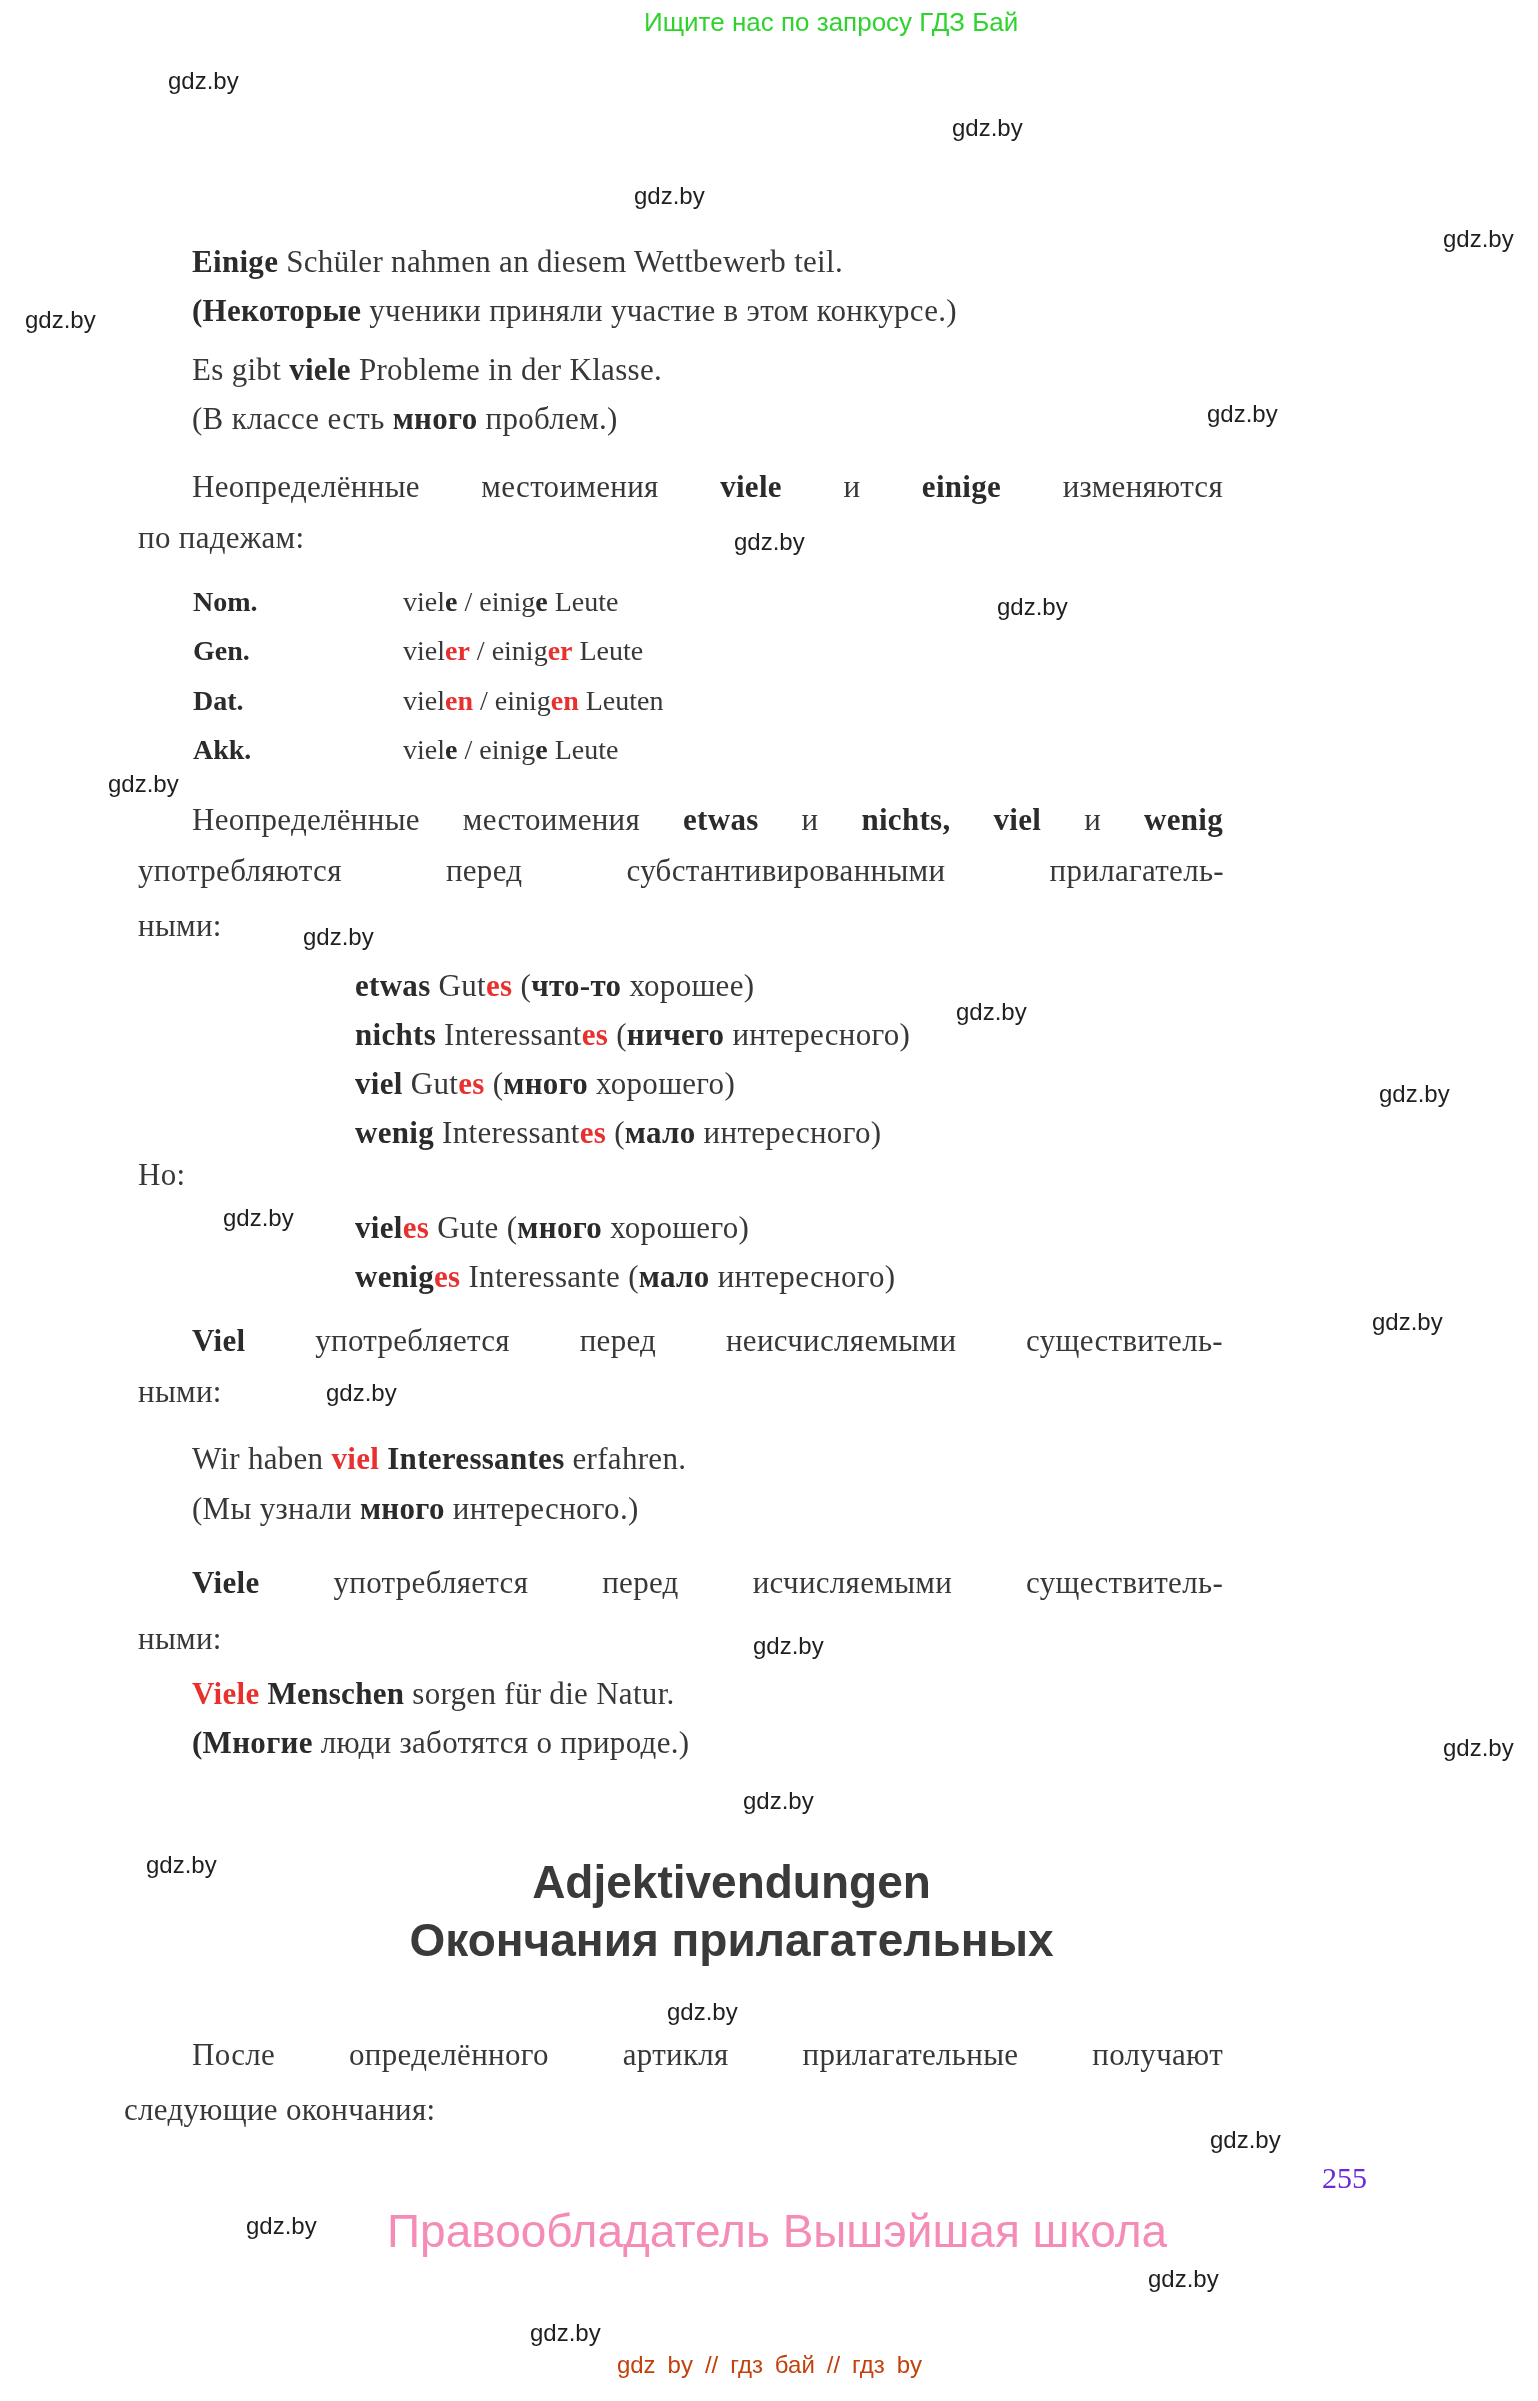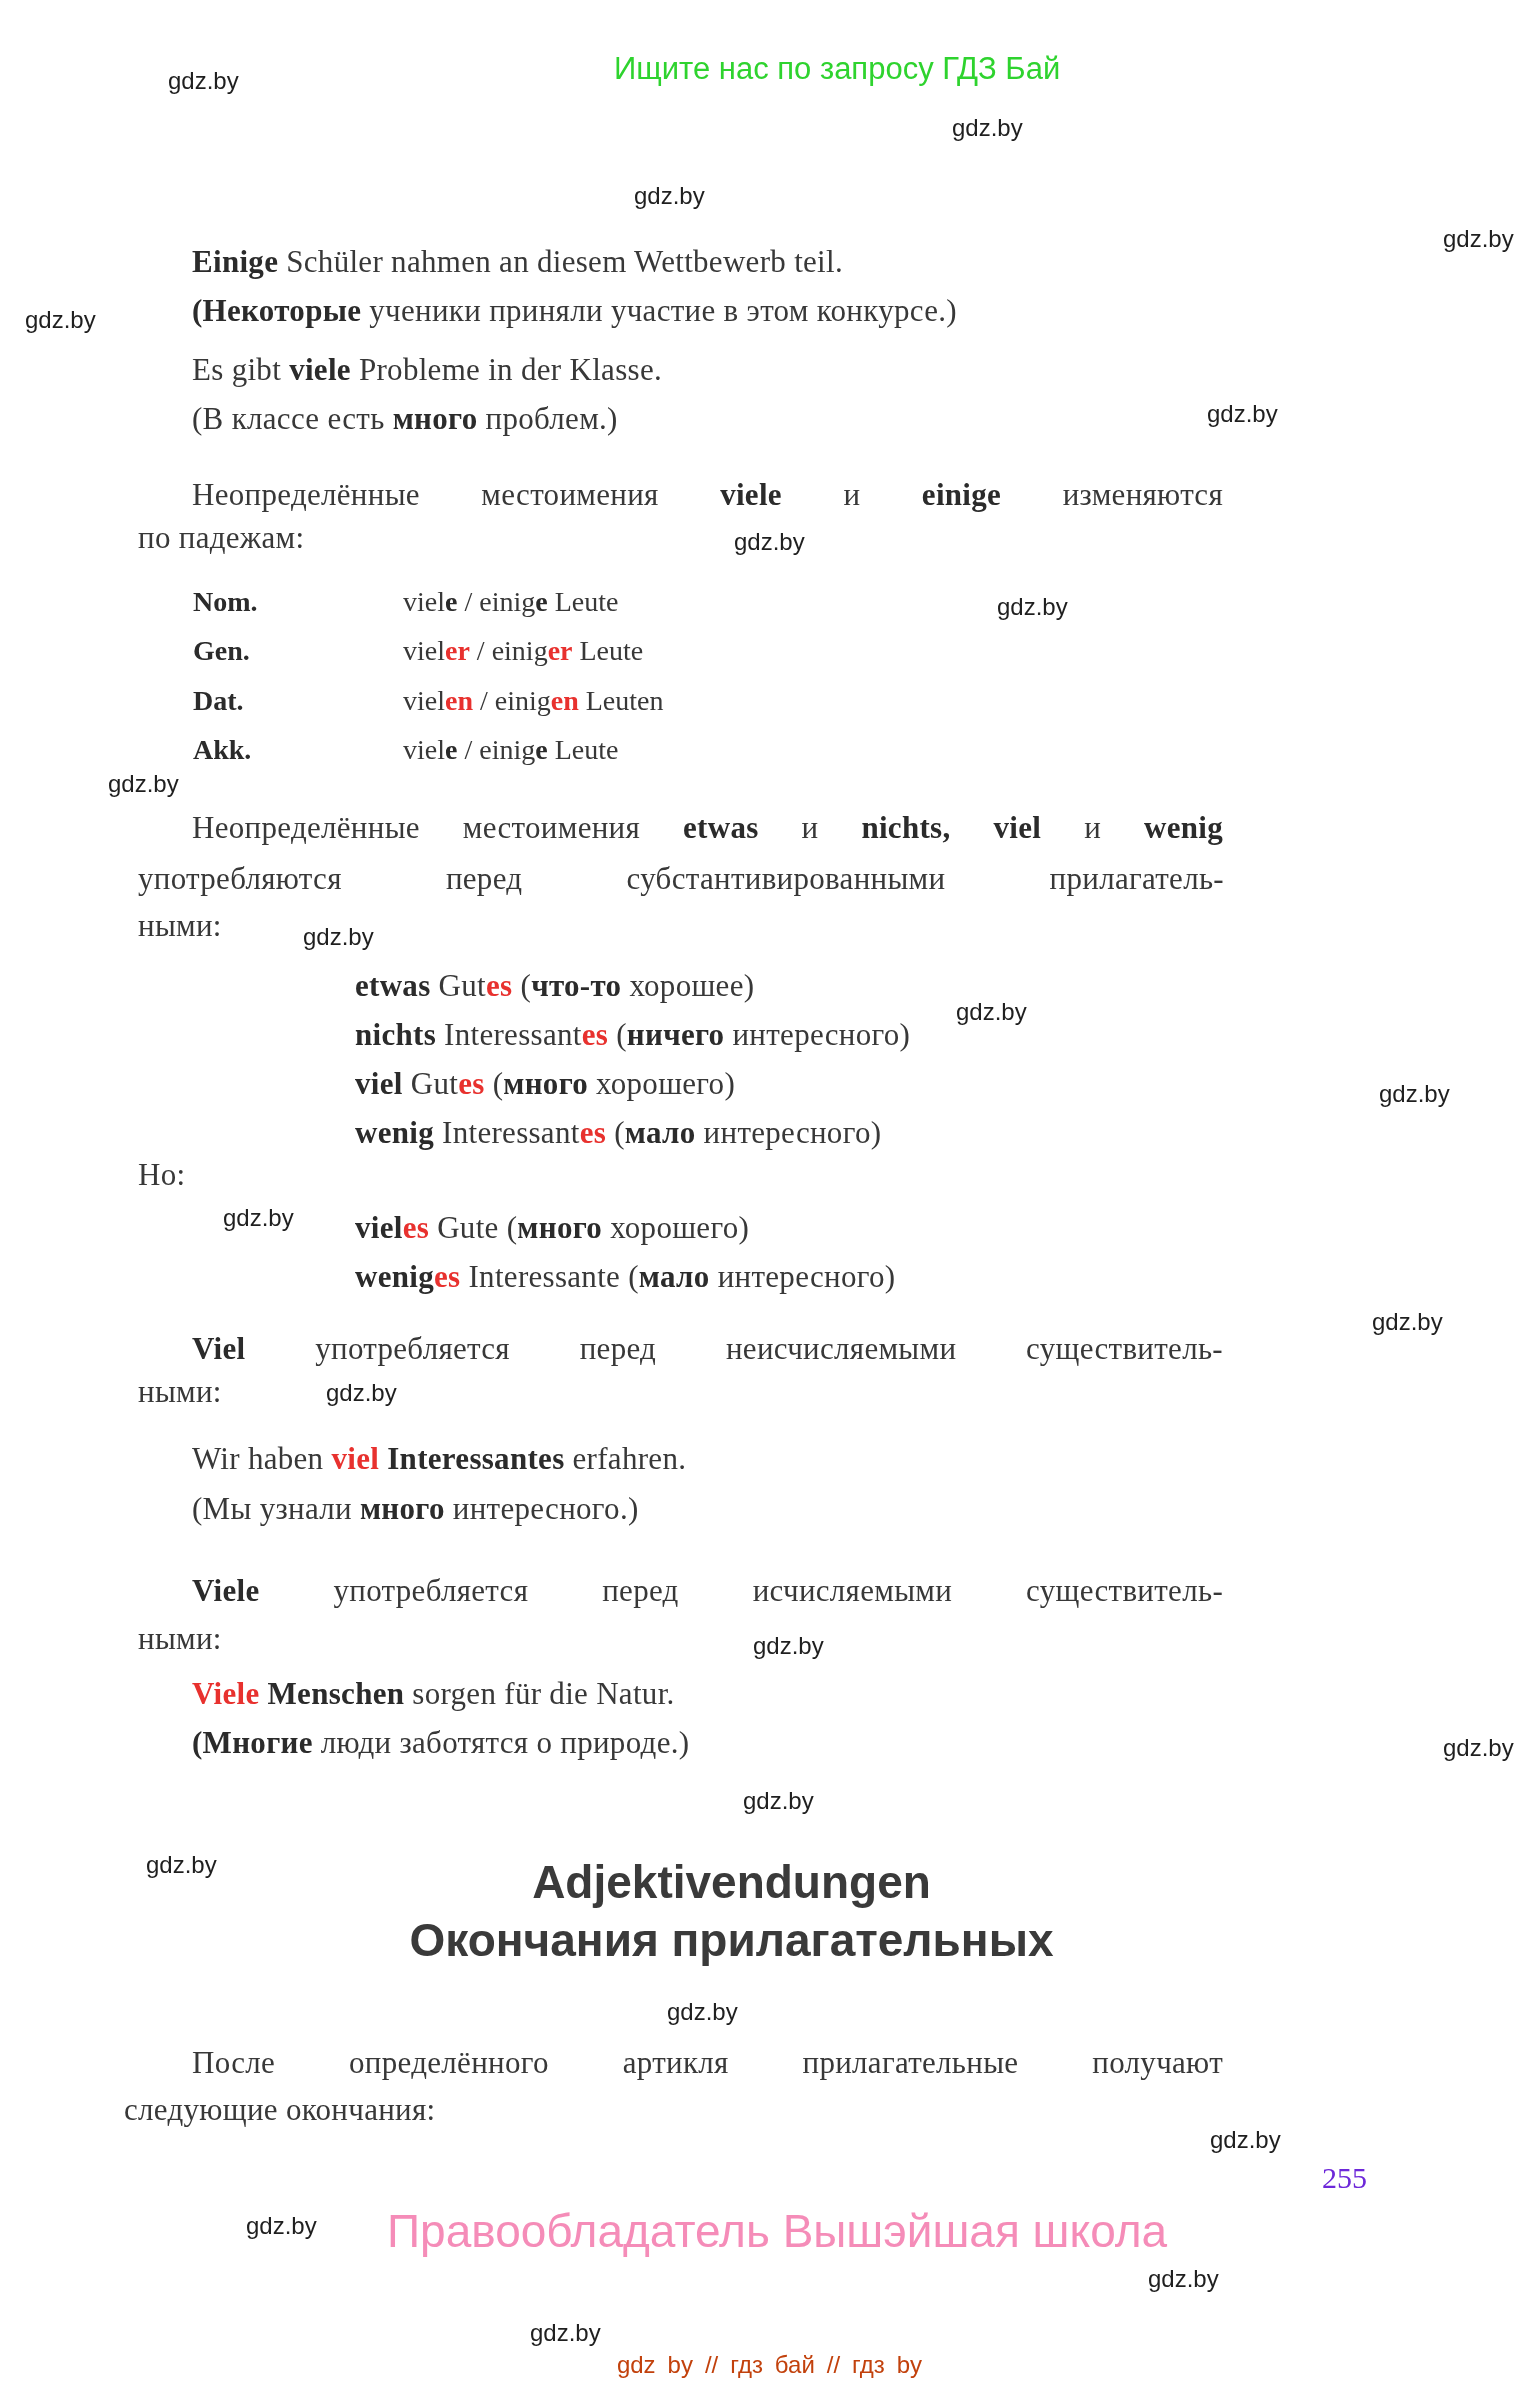--- a/index.html
+++ b/index.html
@@ -1,30 +1,30 @@
 <!DOCTYPE html>
 <html style="font-size:14px"><head>
 <meta charset="utf-8">
 <style>
   html,body{margin:0;padding:0;}
   .page{
     position:relative;width:1539px;height:2401px;background:#ffffff;overflow:hidden;
     font-family:"Liberation Serif","DejaVu Serif",serif;color:#383838;
   }
   .line{position:absolute;font-size:31px;line-height:39px;white-space:nowrap;letter-spacing:0.3px;}
-  .just{white-space:normal;text-align:justify;text-align-last:justify;margin-top:8px;}
+  .just{white-space:normal;text-align:justify;text-align-last:justify;}
   .b{font-weight:bold;color:#2b2b2b;}
   .red{font-weight:bold;color:#e8312e;}
   .wm{
     position:absolute;font-family:"Liberation Sans",sans-serif;font-size:24px;
     color:#1f1f1f;white-space:nowrap;margin-top:12px;
   }
   .banner{
-    position:absolute;left:614px;top:7px;font-family:"Liberation Sans",sans-serif;
-    font-size:31px;color:#2ed32e;white-space:nowrap;margin-top:44px;
+    position:absolute;left:644px;top:7px;font-family:"Liberation Sans",sans-serif;
+    font-size:26px;color:#2ed32e;white-space:nowrap;
   }
   .case-row{position:absolute;left:193px;font-size:28px;line-height:39px;white-space:nowrap;}
   .case-label{display:inline-block;width:210px;font-weight:bold;color:#2b2b2b;}
   .heading{
     position:absolute;left:0;width:1463px;text-align:center;
     font-family:"Liberation Sans",sans-serif;font-weight:bold;font-size:46px;
     color:#3a3a3a;white-space:nowrap;
   }
   .pagenum{position:absolute;left:1322px;top:2161px;font-size:30px;color:#6d28d9;}
   .copyright{

